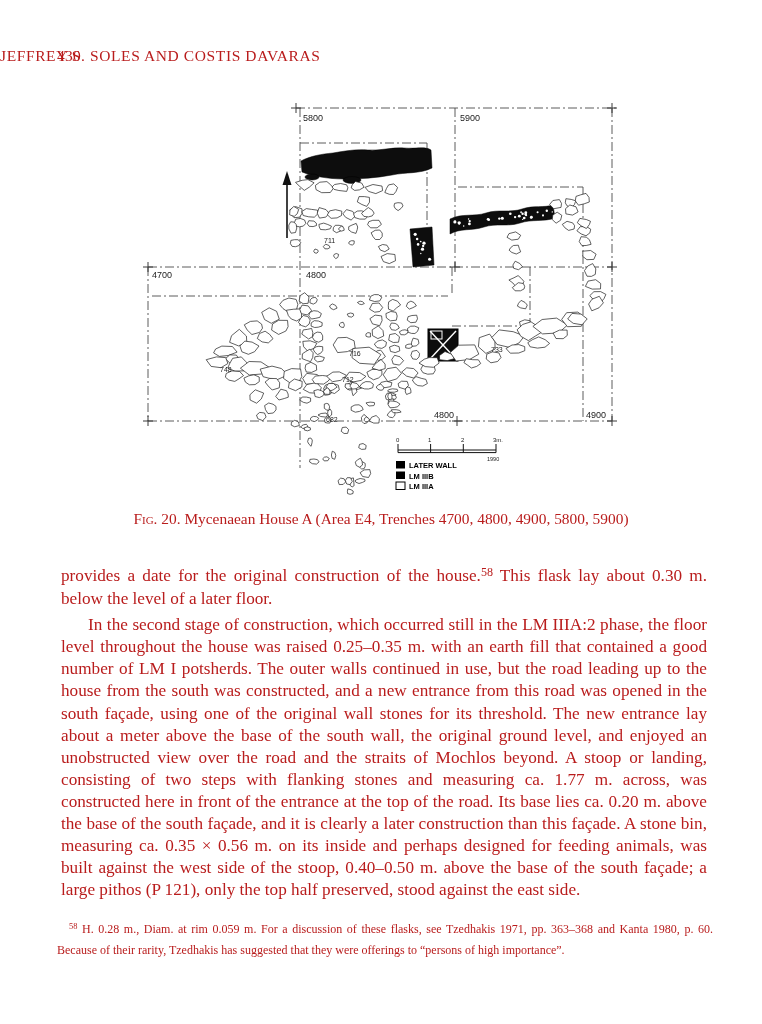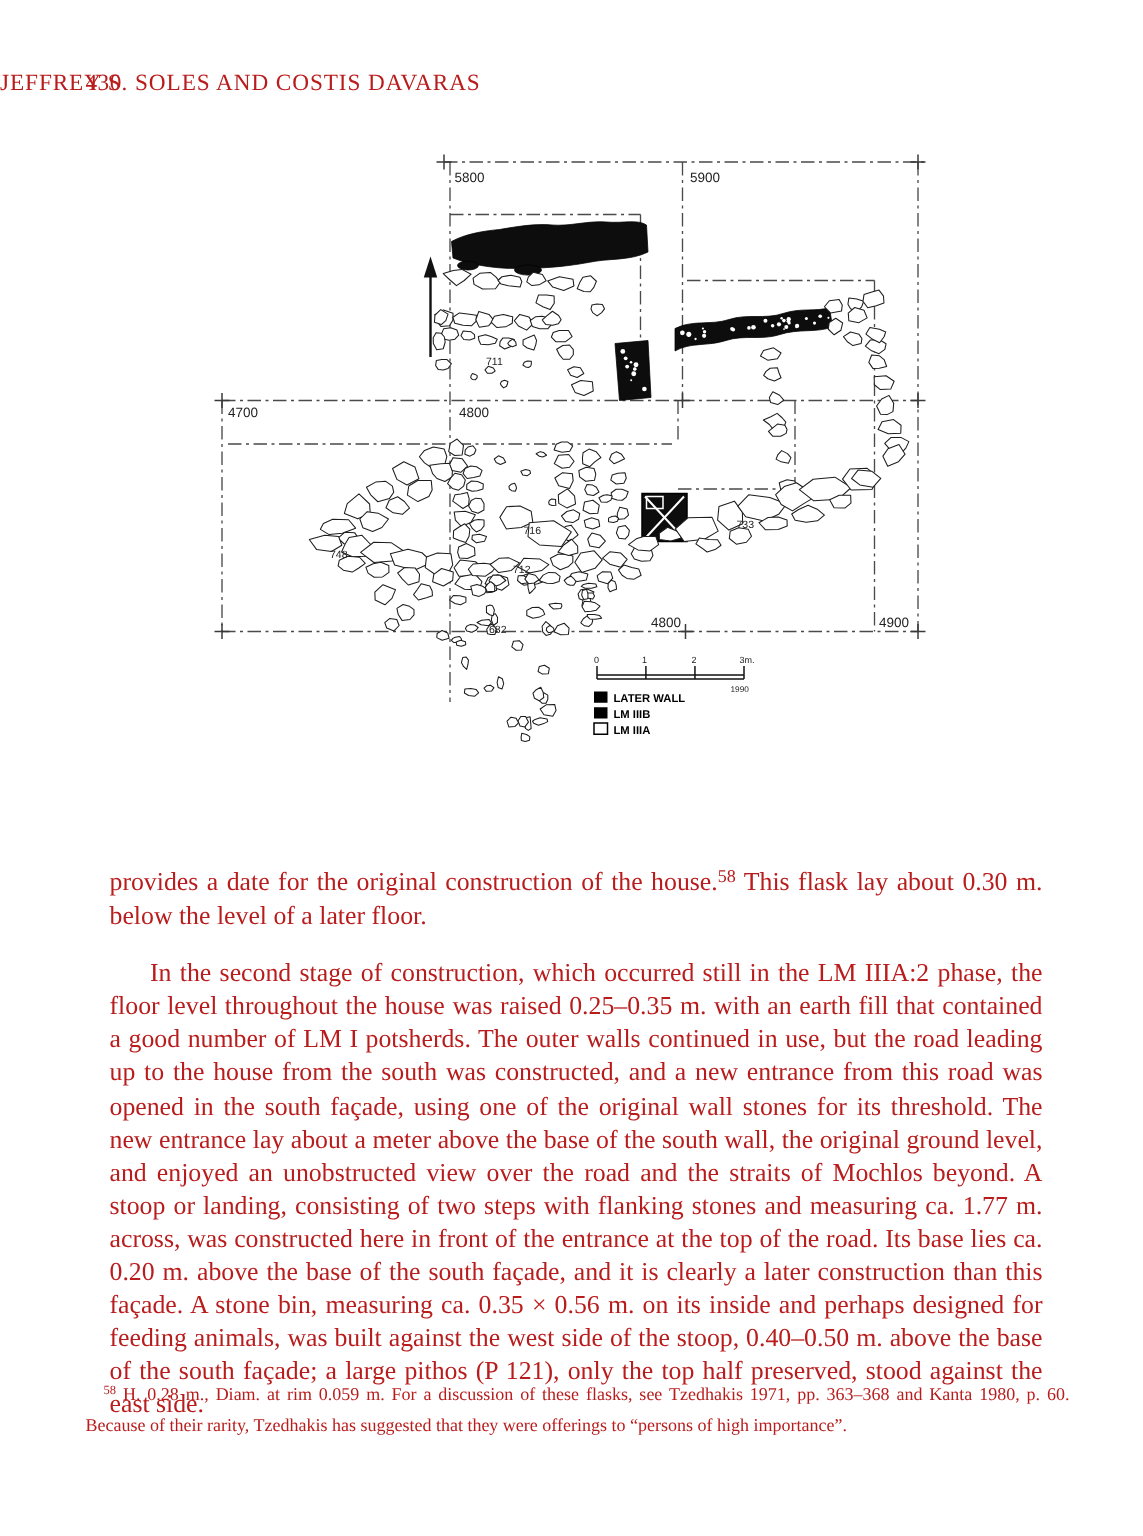--- a/index.html
+++ b/index.html
@@ -20,21 +20,21 @@
   #plan .tlabel{font-size:9px;}
   #plan .flabel{font-size:7px;}
   #plan .slabel{font-size:6px;}
   #plan .ylabel{font-size:5.5px;}
   #plan .leglabel{font-size:7.5px;font-weight:bold;fill:#000;}
   #caption{position:absolute;left:0;top:510px;width:762px;text-align:center;font-size:15.4px;}
   #caption .sc{font-variant:small-caps;}
   
   #bodytext{position:absolute;left:57px;top:561px;width:654px;
             font-size:17.2px;line-height:22.1px;text-align:justify;}
-  #bodytext p{margin:16px;}
+  #bodytext p{margin:4px;}
   #bodytext p.ind{text-indent:27px;}
   .it{}
   sup.fn{font-size:70%;vertical-align:baseline;position:relative;top:-0.45em;}
   
   #footnote{position:absolute;left:57px;top:920px;width:656px;
             font-size:12px;line-height:19.8px;text-align:justify;}
   #footnote .lead{display:inline-block;width:12px;}
 </style>
 </head>
 <body>
@@ -372,20 +372,23 @@
     <g>
       <rect x="396" y="461" width="9" height="7.5" fill="#000"></rect>
       <text class="leglabel" x="409" y="468">LATER WALL</text>
       <rect x="396" y="471.5" width="9" height="7.5" fill="#000"></rect>
       <text class="leglabel" x="409" y="478.5">LM IIIB</text>
       <rect x="396" y="482" width="9" height="7.5" fill="#fff" stroke="#000"></rect>
       <text class="leglabel" x="409" y="489">LM IIIA</text>
     </g>
   </svg>
 
+  <div id="caption">
+    <span class="sc">Fig. 20.</span><span> Mycenaean House A (Area E4, Trenches 4700, 4800, 4900, 5800, 5900)</span>
+  </div>
 
   <div id="bodytext">
     <p><span>provides a date for the original construction of the house.</span><sup class="fn">58</sup><span>  This flask lay about 0.30 m. below the level of a later floor.</span></p>
     <p class="ind"><span>In the second stage of construction, which occurred still in the LM IIIA:2 phase, the floor level throughout the house was raised 0.25–0.35 m. with an earth fill that contained a good number of LM I potsherds.  The outer walls continued in use, but the road leading up to the house from the south was constructed, and a new entrance from this road was opened in the south façade, using one of the original wall stones for its threshold.  The new entrance lay about a meter above the base of the south wall, the original ground level, and enjoyed an unobstructed view over the road and the straits of Mochlos beyond.  A stoop or landing, consisting of two steps with flanking stones and measuring </span><span class="it">ca.</span><span> 1.77 m. across, was constructed here in front of the entrance at the top of the road.  Its base lies </span><span class="it">ca.</span><span> 0.20 m. above the base of the south façade, and it is clearly a later construction than this façade.  A stone bin, measuring </span><span class="it">ca.</span><span> 0.35 × 0.56 m. on its inside and perhaps designed for feeding animals, was built against the west side of the stoop, 0.40–0.50 m. above the base of the south façade; a large pithos (P 121), only the top half preserved, stood against the east side.</span></p>
   </div>
 
   <div id="footnote">
     <span class="lead"></span><sup class="fn">58</sup><span> H. 0.28 m., Diam. at rim 0.059 m.  For a discussion of these flasks, see Tzedhakis 1971, pp. 363–368 and Kanta 1980, p. 60.  Because of their rarity, Tzedhakis has suggested that they were offerings to “persons of high importance”.</span>
   </div>
 

